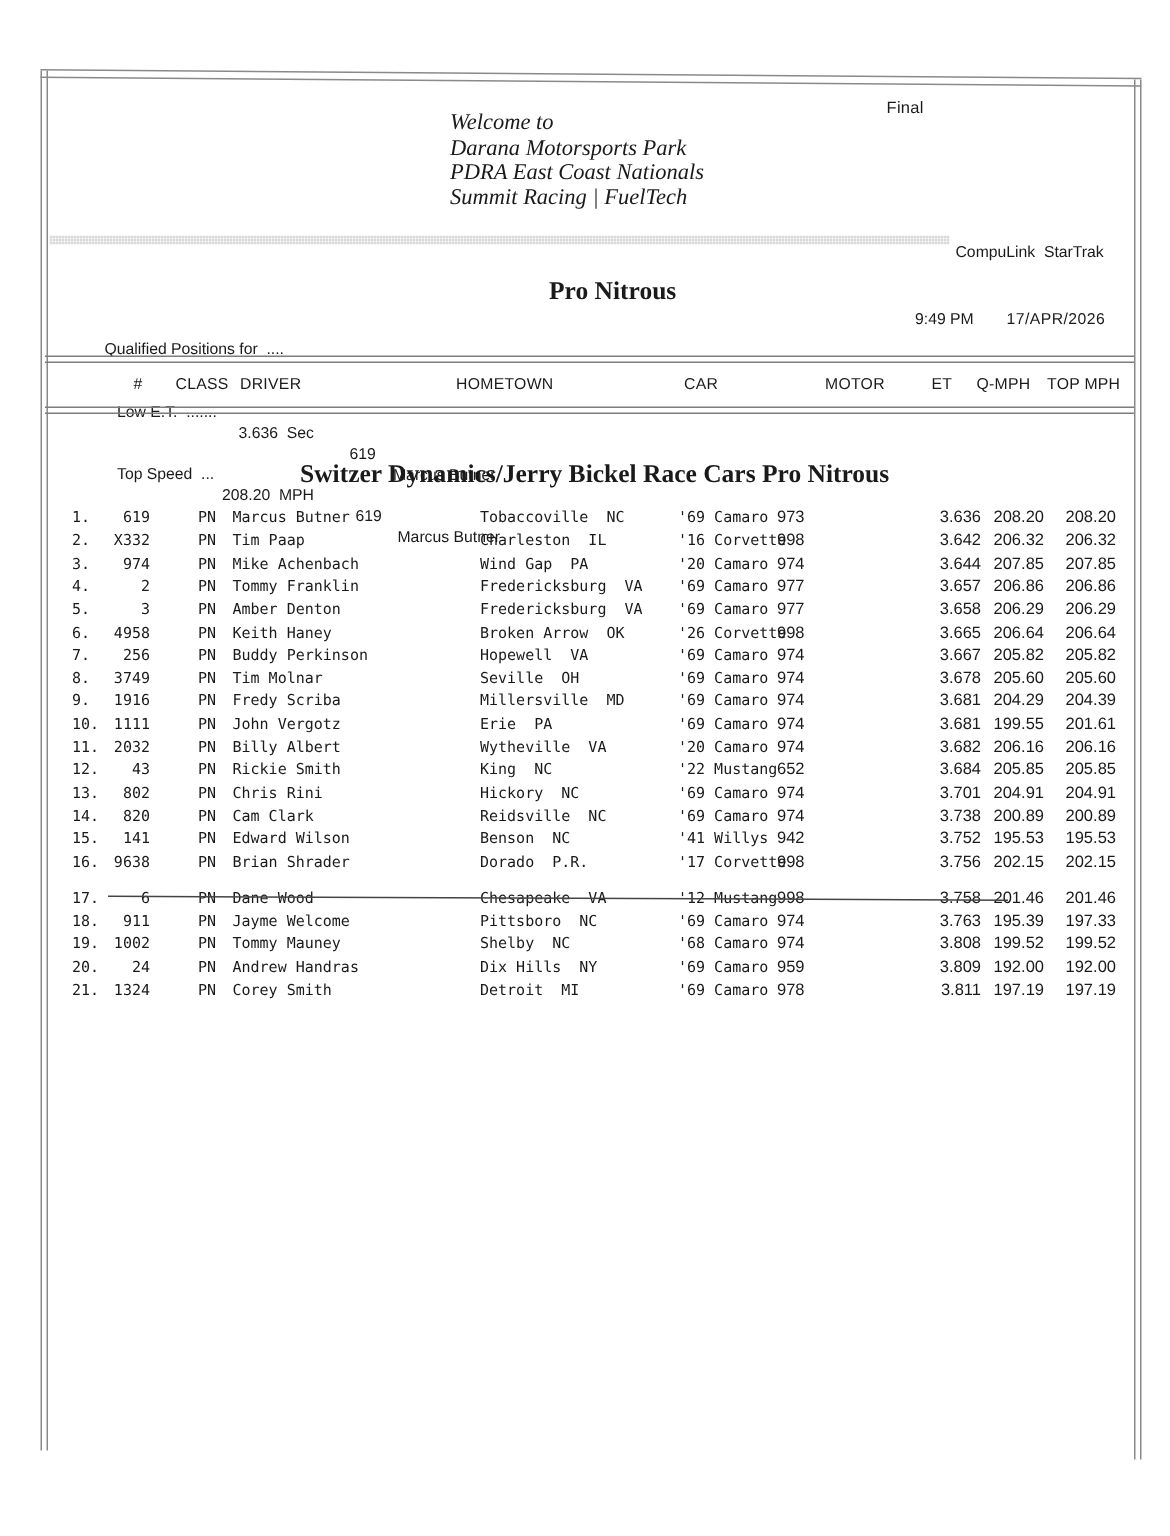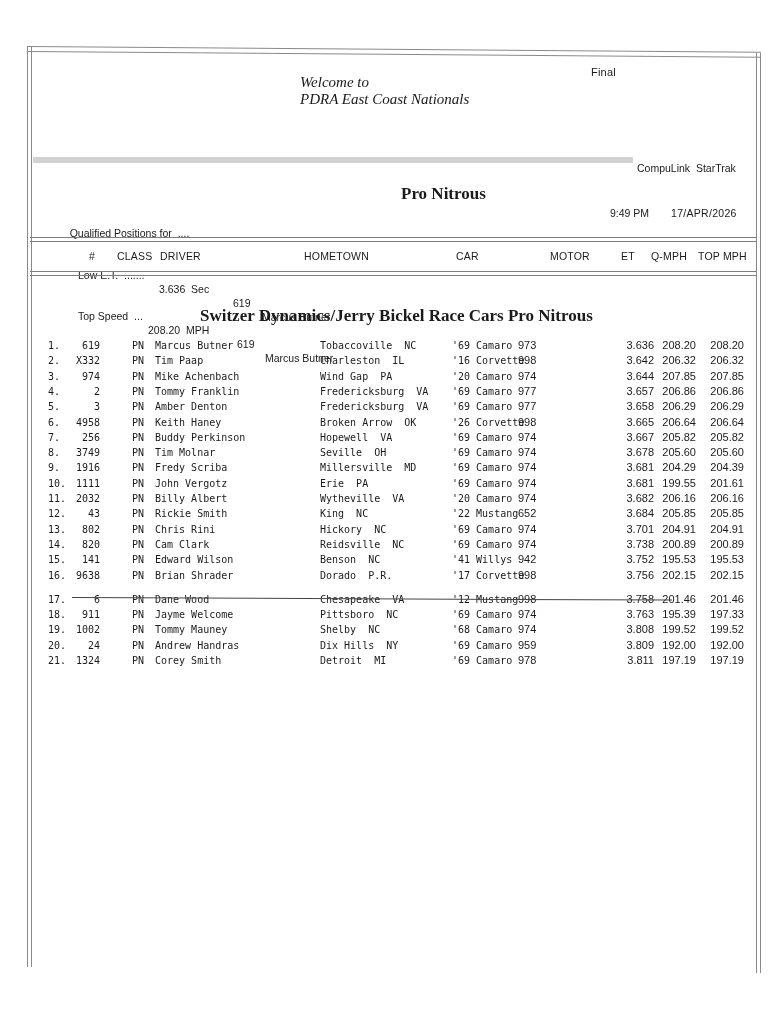--- a/index.html
+++ b/index.html
@@ -80,21 +80,20 @@
     .qualified-block .lbl { position: absolute; left: 20px; }
     .qualified-block .val { position: absolute; }
     .qualified-block .car { position: absolute; }
     .qualified-block .drv { position: absolute; }
     .category-title {
       position: absolute;
       left: 366px; top: 184px;
       font-family: "Liberation Serif", serif;
       font-weight: bold;
       font-size: 17px;
-      margin-left: 35px;
     }
     .time-label {
       position: absolute;
       left: 610px; top: 207px;
       font-size: 10.5px;
     }
     .date-label {
       position: absolute;
       left: 671px; top: 207px;
       font-size: 10.5px;
@@ -159,21 +158,23 @@
 <body>
 
 <div class="frame-top"></div>
 <div class="frame-left"></div>
 <div class="frame-right"></div>
 
 <div class="final-label">Final</div>
 
 <div class="welcome">
   <div>Welcome to</div>
+  <div>Darana Motorsports Park</div>
   <div>PDRA East Coast Nationals</div>
+  <div>Summit Racing | FuelTech</div>
 </div>
 
 <div class="shade-band"></div>
 <div class="timing-system">CompuLink  StarTrak</div>
 
 <div class="qualified-block">
   <div class="row">
     <span>Qualified Positions for  ....</span>
   </div>
   <div class="row">

